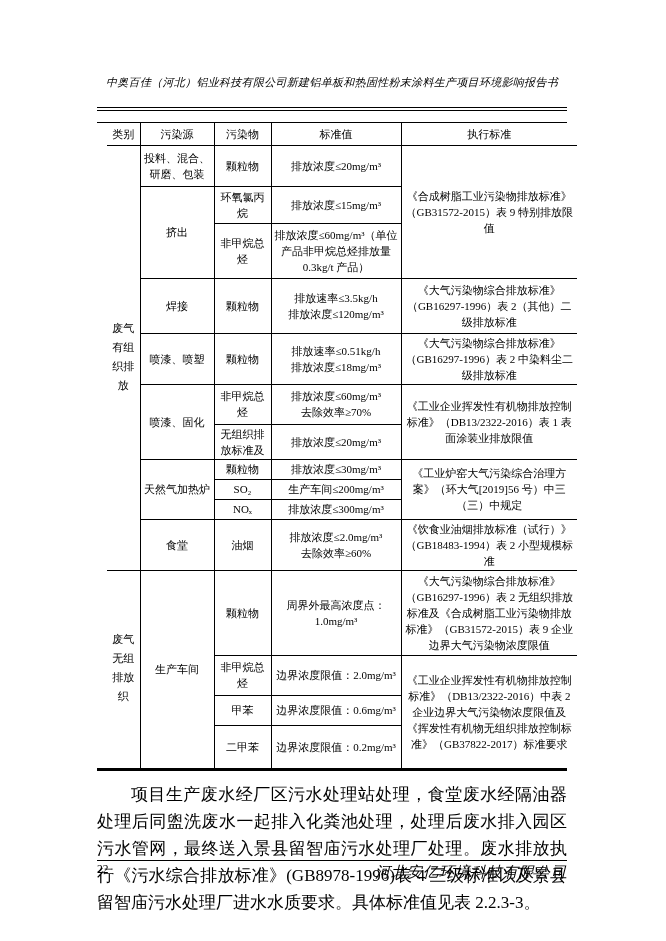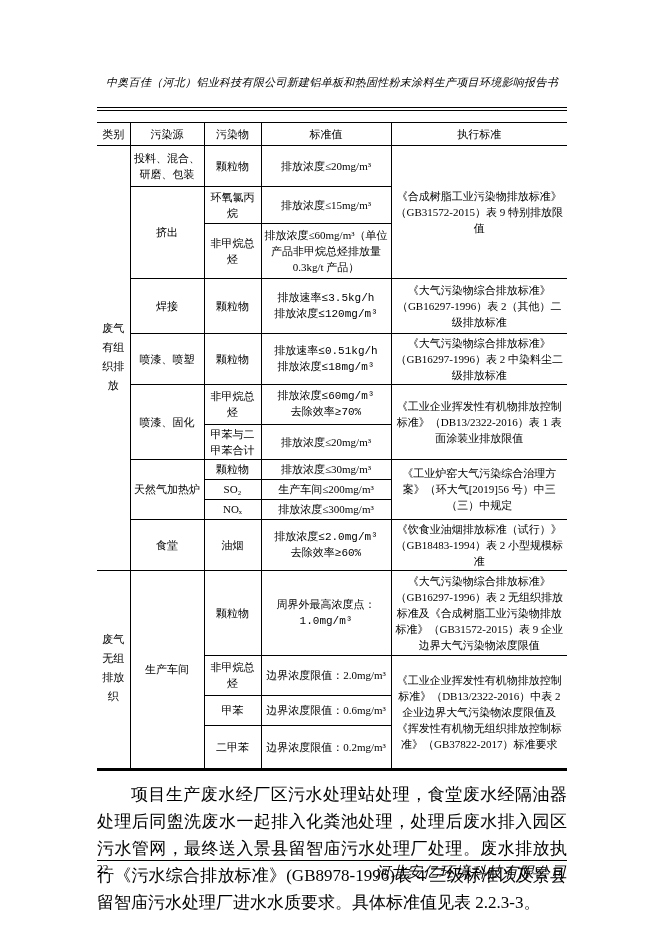--- a/index.html
+++ b/index.html
@@ -38,31 +38,32 @@
     border-top: 1.5px solid #000;
     border-bottom: 3px solid #000;
   }
   table.std {
     width: 100%;
     border-collapse: collapse;
     border-style: hidden; 
     table-layout: fixed;
     font-size: 11px;
     line-height: 16px;
+    margin-left: 10px;
   }
   table.std th, table.std td {
     border: 1px solid #000;
     padding: 1px 3px;
     text-align: center;
     vertical-align: middle;
     font-weight: normal;
     word-break: break-word;
   }
   table.std thead tr { height: 22px; }
-  .pre { white-space: pre-line; font-family: Liberation Mono, monospace; }
+  .pre { white-space: pre-line; }
   td.cat { line-height: 19px; white-space: pre-line; font-family: Liberation Mono, monospace; }
 
   
   .ww-heading {
     margin-top: 11px;
     padding-left: 33px;
     font-size: 13.5px;
     line-height: 22px;
   }
   .ww-paragraph {
@@ -153,21 +154,21 @@
           <td>《大气污染物综合排放标准》（GB16297-1996）表 2 中染料尘二级排放标准</td>
         </tr>
         <tr style="height:40px">
           <td rowspan="2">喷漆、固化</td>
           <td>非甲烷总烃</td>
           <td class="pre">排放浓度≤60mg/m³
 去除效率≥70%</td>
           <td rowspan="2">《工业企业挥发性有机物排放控制标准》（DB13/2322-2016）表 1 表面涂装业排放限值</td>
         </tr>
         <tr style="height:35px">
-          <td>甲苯与二甲苯合计</td>
+          <td>无组织排放标准及</td>
           <td>排放浓度≤20mg/m³</td>
         </tr>
         <tr style="height:20px">
           <td rowspan="3">天然气加热炉</td>
           <td>颗粒物</td>
           <td>排放浓度≤30mg/m³</td>
           <td rowspan="3">《工业炉窑大气污染综合治理方案》（环大气[2019]56 号）中三（三）中规定</td>
         </tr>
         <tr style="height:20px">
           <td>SO₂</td>

